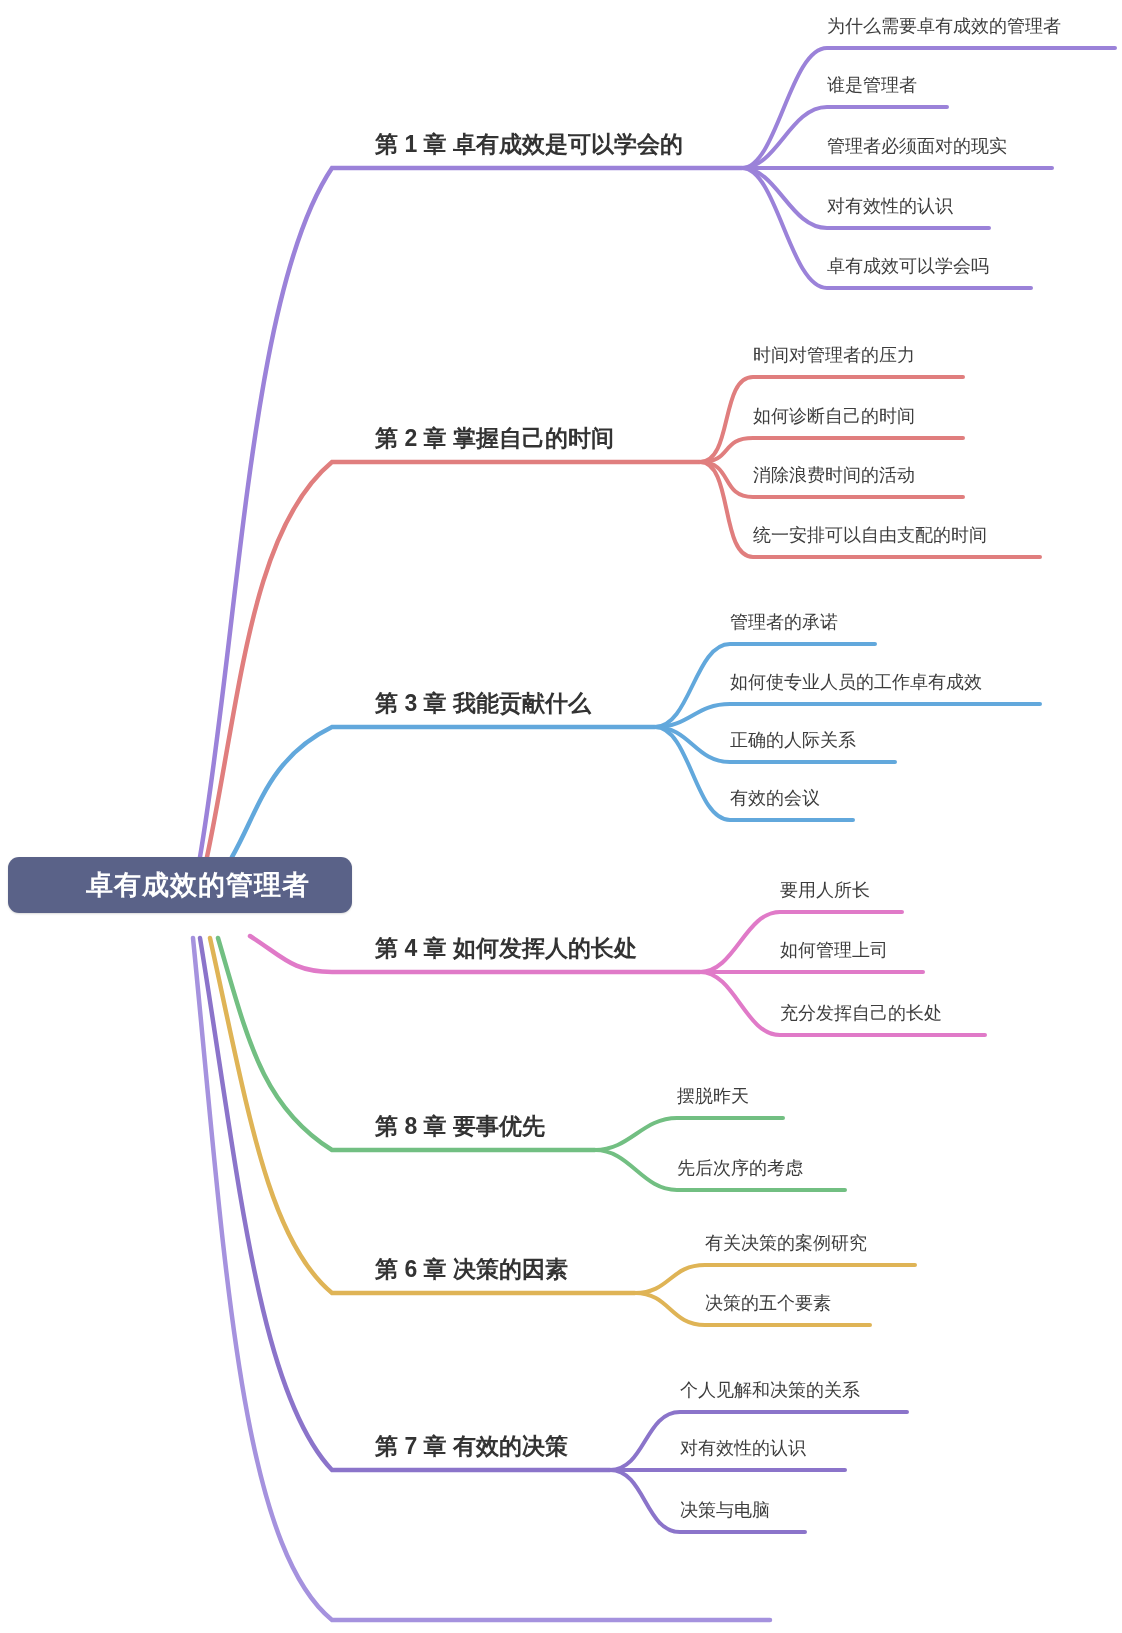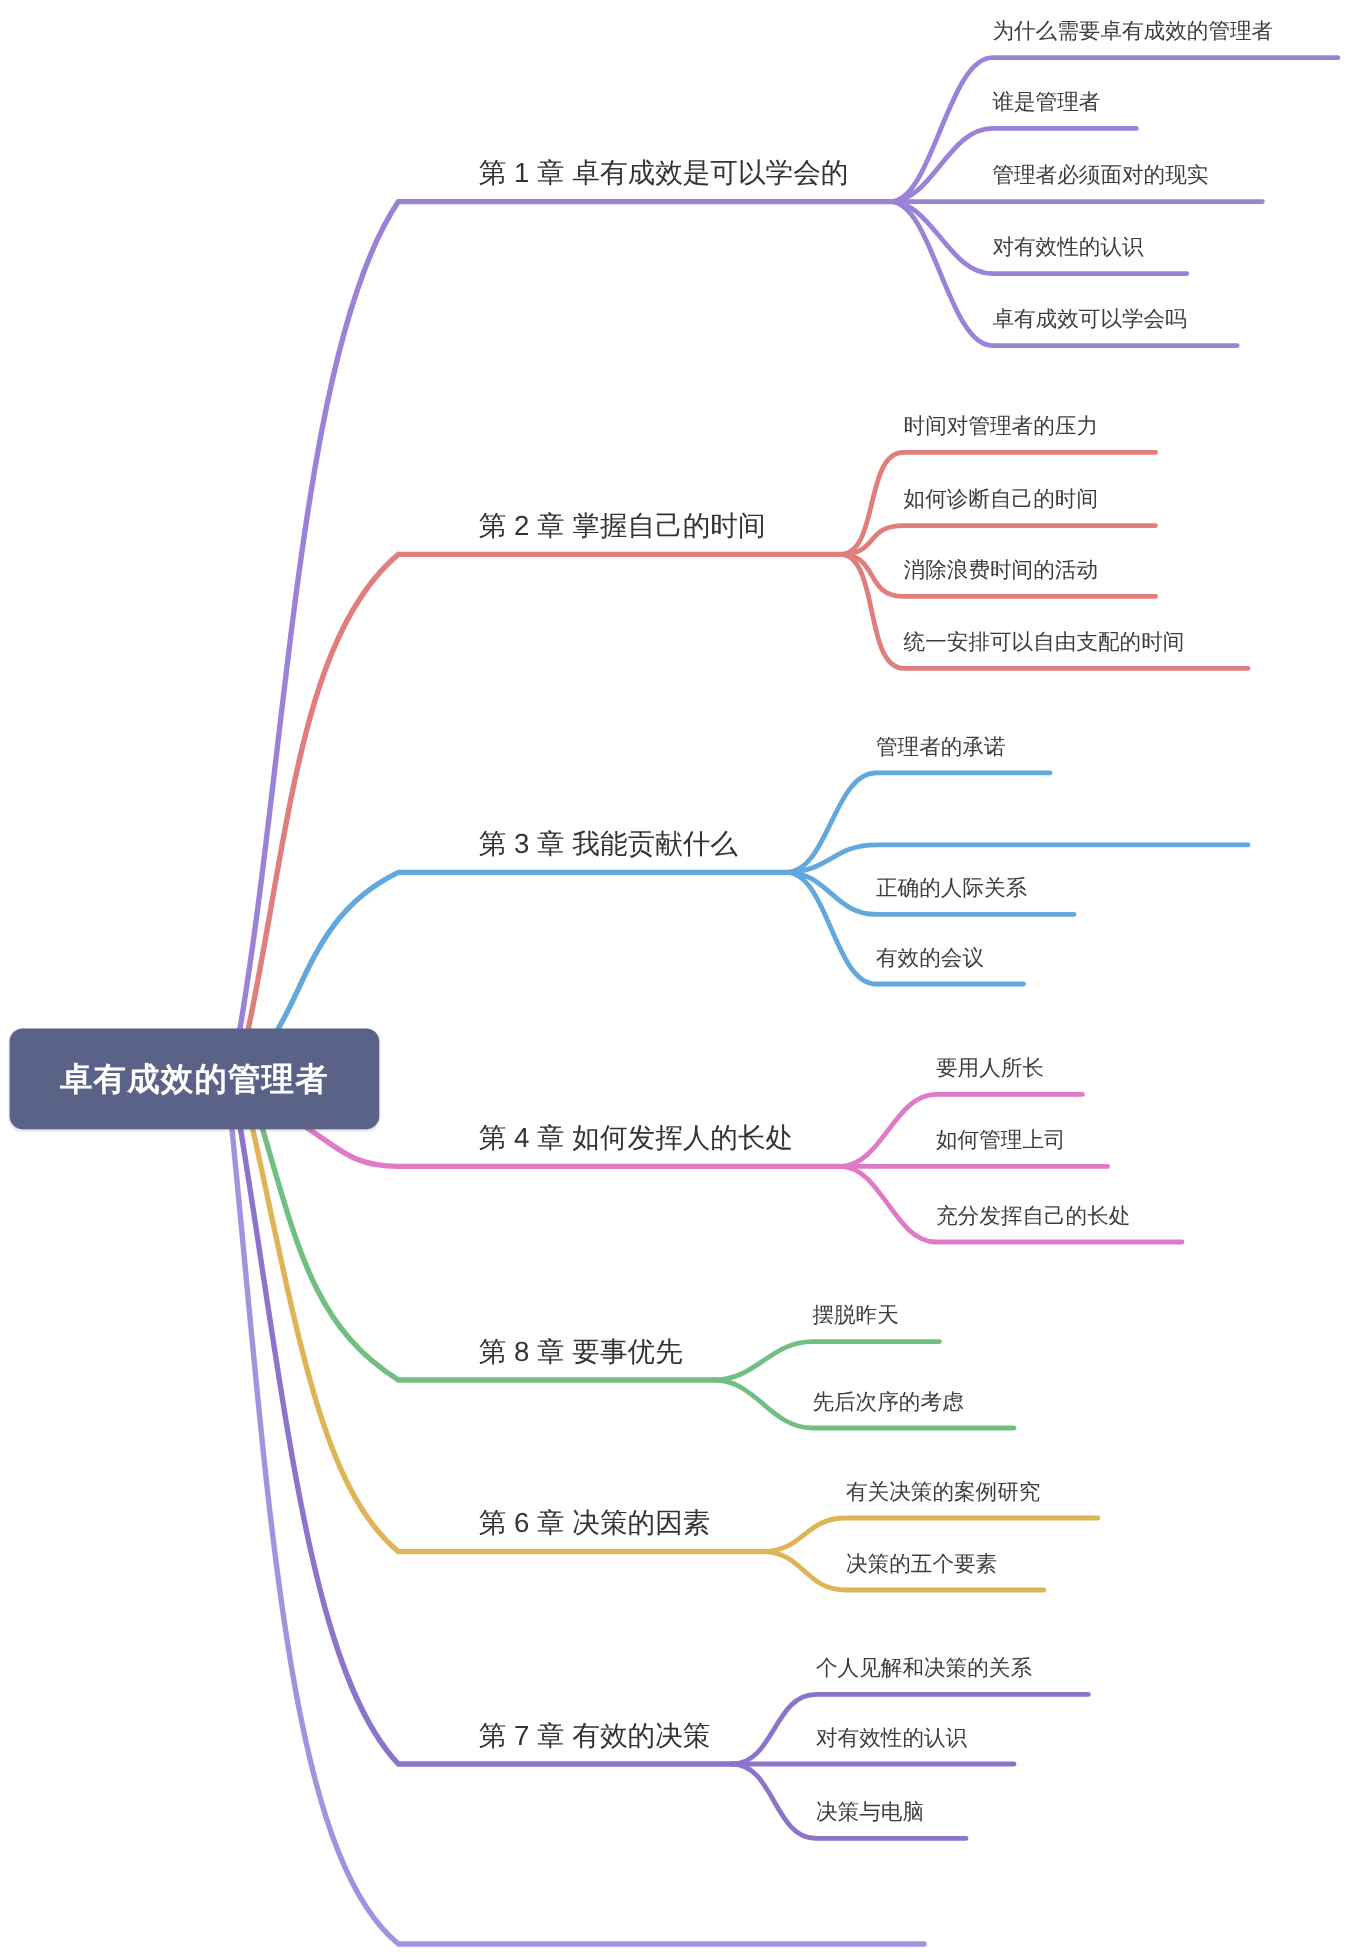--- a/index.html
+++ b/index.html
@@ -5,31 +5,32 @@
   html,body{margin:0;padding:0;}
   body{
     width:1122px;height:1633px;
     background:#ffffff;
     font-family:"Liberation Sans","DejaVu Sans",sans-serif;
     overflow:hidden;
   }
   .canvas{position:relative;width:1122px;height:1633px;}
   .links{position:absolute;left:0;top:0;}
   .root-topic{
-    position:absolute;left:8px;top:857px;width:308px;height:84px;
+    position:absolute;left:8px;top:857px;width:308px;height:56px;
     background:#5A6288;border-radius:11px;
     display:flex;align-items:center;justify-content:center;
     box-shadow:0 1px 2px rgba(0,0,0,0.15);
+    padding-left:36px;
   }
   .root-topic span{
     color:#ffffff;font-size:27px;font-weight:bold;letter-spacing:1px;white-space:nowrap;
   }
   .topic-label{
-    position:absolute;font-size:23px;font-weight:normal;color:#333333;
-    white-space:nowrap;line-height:1.2;margin-left:24px;
+    position:absolute;font-size:23px;font-weight:bold;color:#333333;
+    white-space:nowrap;line-height:1.2;
   }
   .subtopic{
     position:absolute;font-size:18px;font-weight:400;color:#3d3d3d;
     white-space:nowrap;line-height:1.2;
   }
 </style>
 </head>
 <body>
 
 <div class="canvas">
@@ -104,20 +105,21 @@
   <div class="subtopic" style="left:827px;top:256px">卓有成效可以学会吗</div>
 
   <div class="topic-label" style="left:375px;top:425px">第 2 章 掌握自己的时间</div>
   <div class="subtopic" style="left:753px;top:345px">时间对管理者的压力</div>
   <div class="subtopic" style="left:753px;top:406px">如何诊断自己的时间</div>
   <div class="subtopic" style="left:753px;top:465px">消除浪费时间的活动</div>
   <div class="subtopic" style="left:753px;top:525px">统一安排可以自由支配的时间</div>
 
   <div class="topic-label" style="left:375px;top:690px">第 3 章 我能贡献什么</div>
   <div class="subtopic" style="left:730px;top:612px">管理者的承诺</div>
+  <div class="subtopic" style="left:730px;top:672px">如何使专业人员的工作卓有成效</div>
   <div class="subtopic" style="left:730px;top:730px">正确的人际关系</div>
   <div class="subtopic" style="left:730px;top:788px">有效的会议</div>
 
   <div class="topic-label" style="left:375px;top:935px">第 4 章 如何发挥人的长处</div>
   <div class="subtopic" style="left:780px;top:880px">要用人所长</div>
   <div class="subtopic" style="left:780px;top:940px">如何管理上司</div>
   <div class="subtopic" style="left:780px;top:1003px">充分发挥自己的长处</div>
 
   <div class="topic-label" style="left:375px;top:1113px">第 8 章 要事优先</div>
   <div class="subtopic" style="left:677px;top:1086px">摆脱昨天</div>

